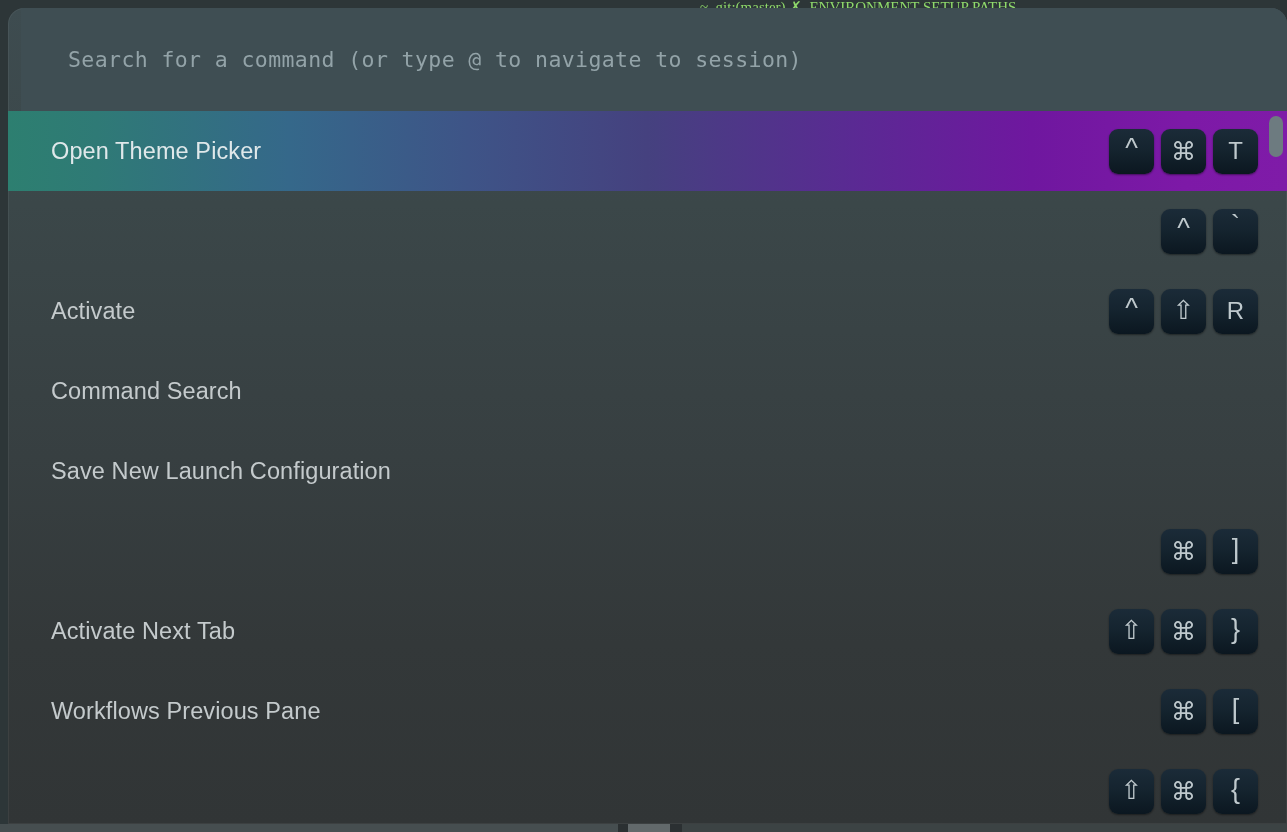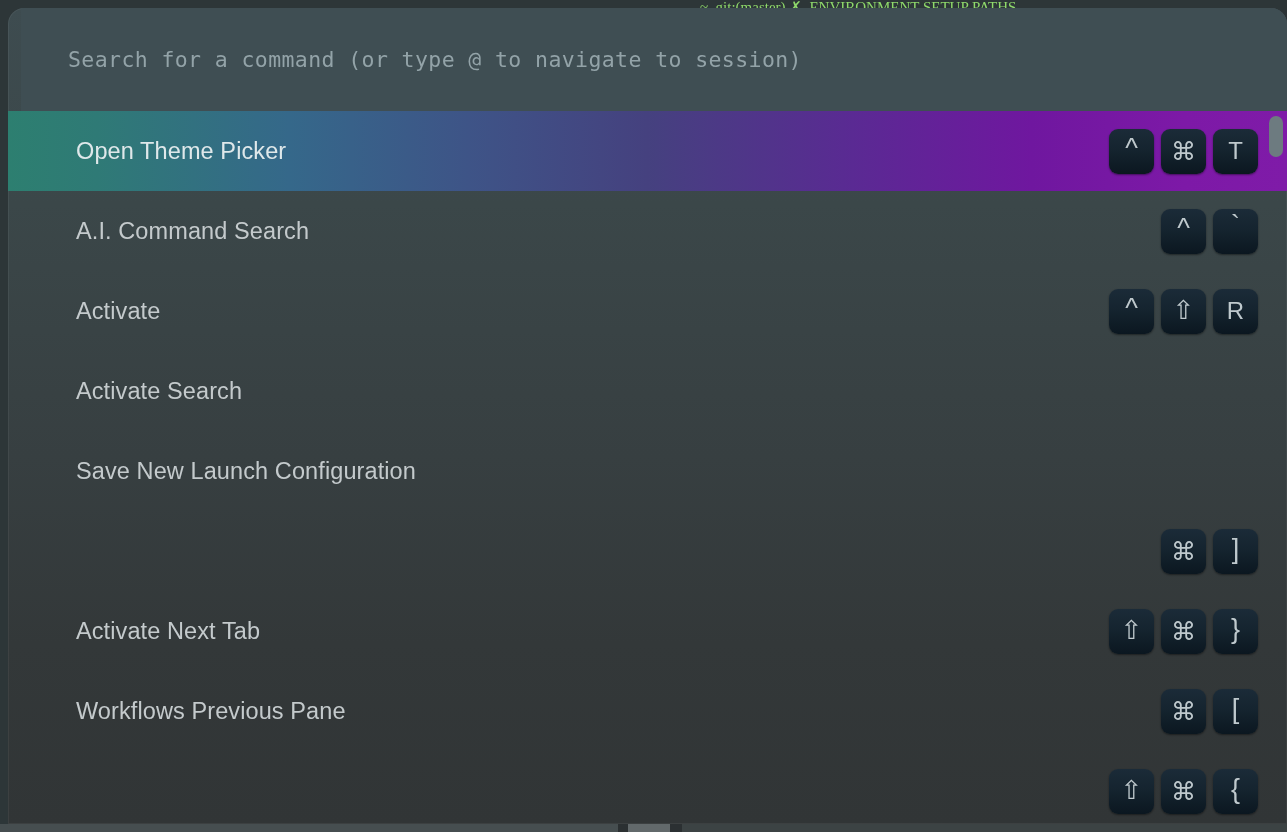--- a/index.html
+++ b/index.html
@@ -93,21 +93,21 @@
     position: absolute;
     left: 0; top: 103px;
     width: 1279px;
     height: 713px;
   }
   .row {
     position: relative;
     height: 80px;
     display: flex;
     align-items: center;
-    padding-left: 68px;
+    padding-left: 43px;
     padding-right: 29px;
   }
   .row-label {
     font-size: 23.5px;
     color: #c4cacc;
     letter-spacing: .1px;
     white-space: nowrap;
   }
   .row.selected {
     background: linear-gradient(90deg,
@@ -206,36 +206,35 @@
 
     <div class="row selected">
         <span class="row-label">Open Theme Picker</span>
         <span class="row-keys">
           <span class="key glyph-ctrl">^</span>
           <span class="key glyph-cmd">⌘</span>
           <span class="key ">T</span>
         </span>
       </div>
       <div class="row">
-        <span class="row-label">A.I. Command Search</span>
         <span class="row-keys">
           <span class="key glyph-ctrl">^</span>
           <span class="key glyph-tick">`</span>
         </span>
       </div>
       <div class="row">
         <span class="row-label">Activate</span>
         <span class="row-keys">
           <span class="key glyph-ctrl">^</span>
           <span class="key glyph-shift">⇧</span>
           <span class="key ">R</span>
         </span>
       </div>
       <div class="row">
-        <span class="row-label">Activate Search</span>
+        <span class="row-label">Command Search</span>
         <span class="row-keys"></span>
       </div>
       <div class="row">
         <span class="row-label">Save New Launch Configuration</span>
         <span class="row-keys"></span>
       </div>
       <div class="row">
         <span class="row-keys">
           <span class="key glyph-cmd">⌘</span>
           <span class="key glyph-brace">]</span>

